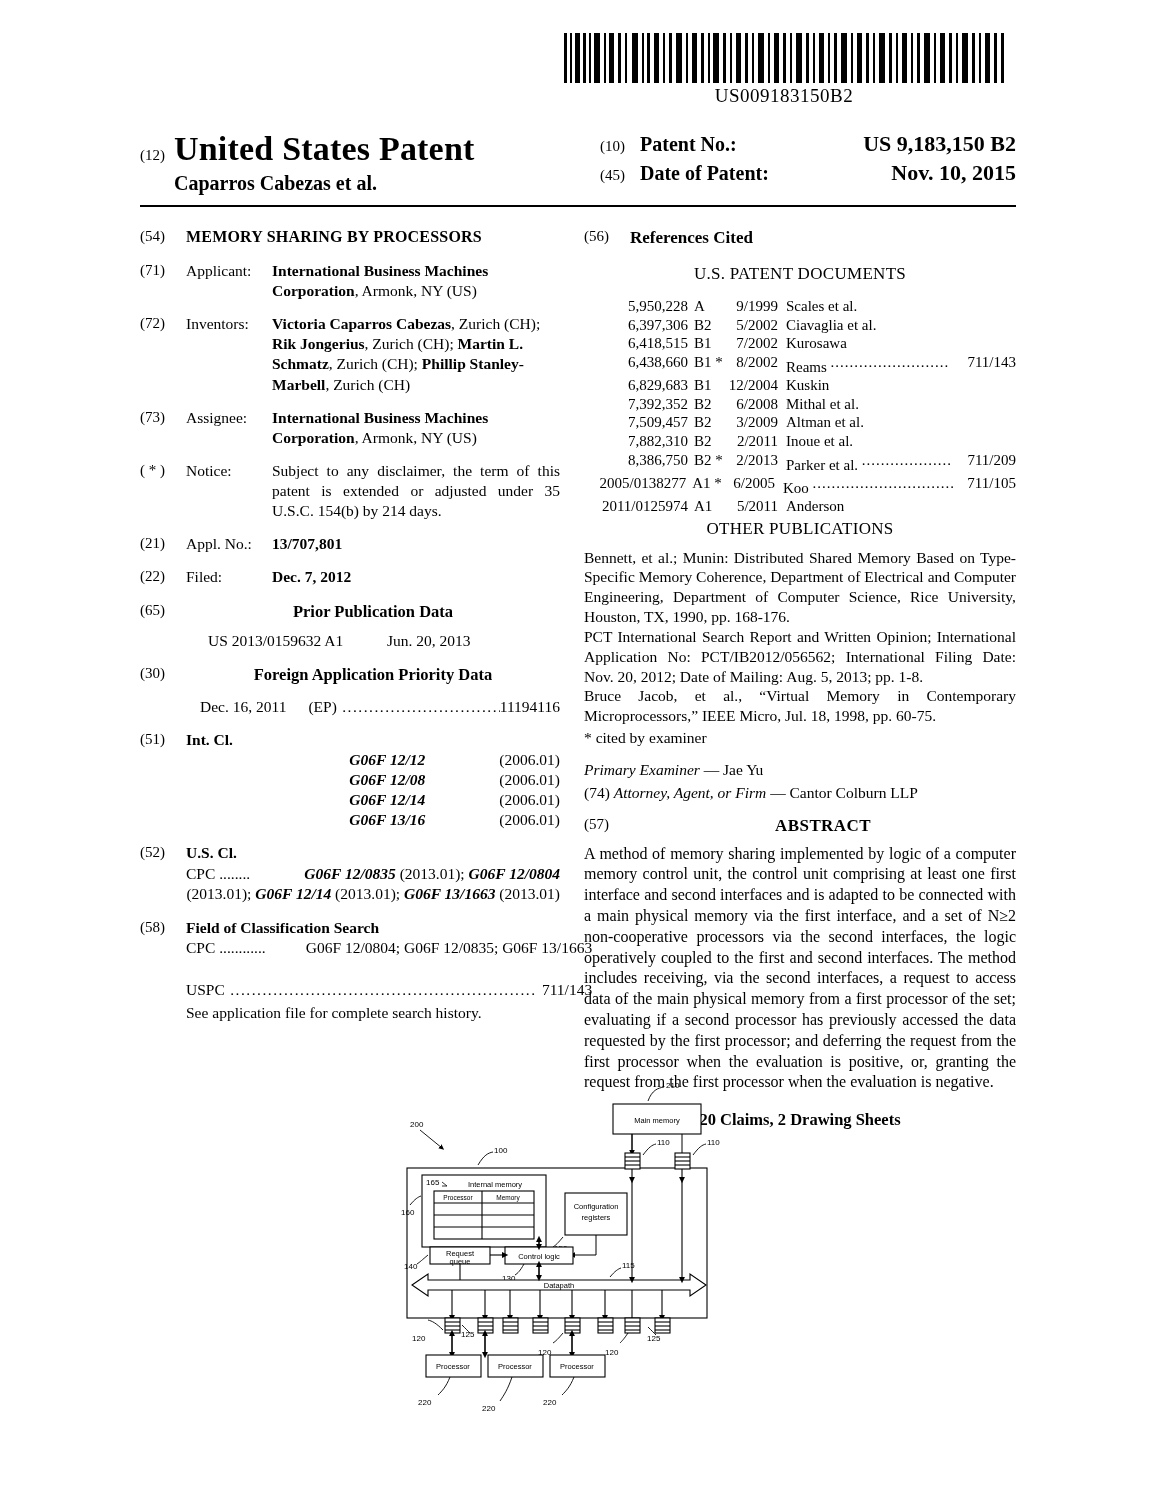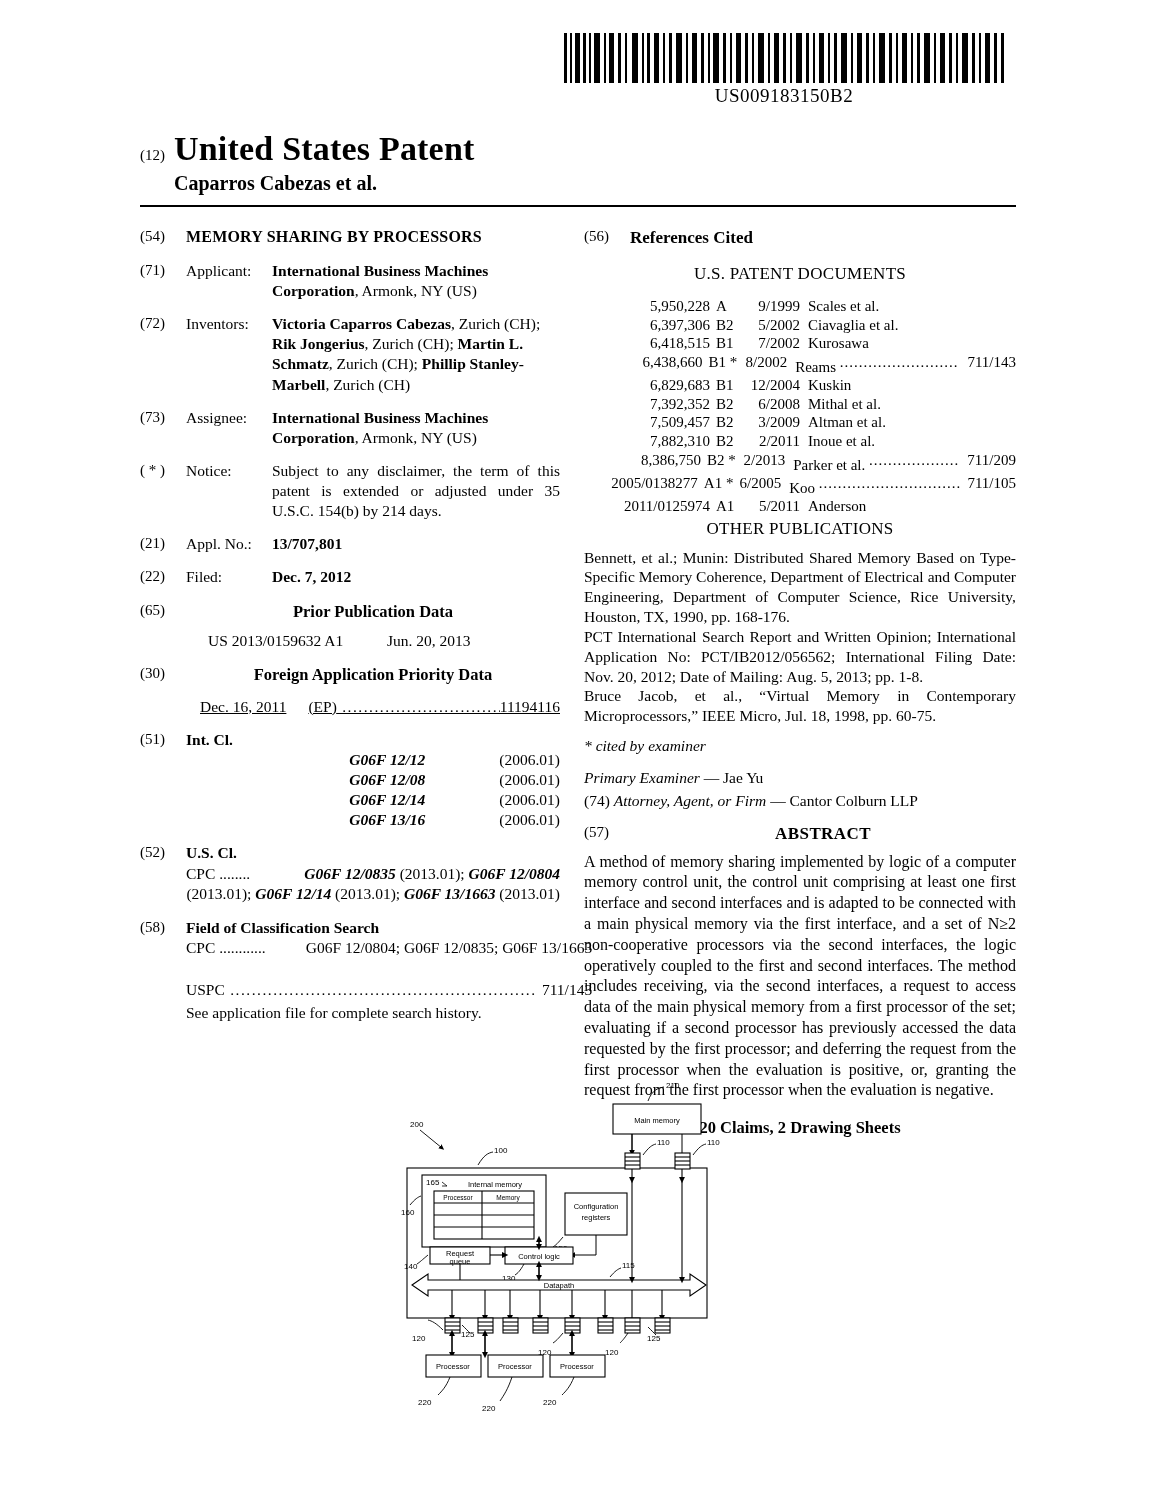--- a/index.html
+++ b/index.html
@@ -52,21 +52,21 @@
   .ctr { text-align:center; font-weight:bold; }
   .just { text-align:justify; }
   .title54 { font-weight:bold; letter-spacing:.2px; font-size:16px; }
 
   .ic-row { display:flex;justify-content:flex-end; }
   .ic-name { width:150px; font-weight:bold; font-style:italic; }
   .ic-date { }
 
   
   .refhead { text-align:center; font-size:17px; margin:14px 0 12px; letter-spacing:.3px; }
-  .reftab { margin-left:22px; font-size:15px; line-height:1.24; }
+  .reftab { font-size:15px; line-height:1.24; }
   .refrow { display:flex; white-space:pre; }
   .rc-num { width:104px; text-align:right; }
   .rc-kind { width:36px; padding-left:6px; }
   .rc-date { width:62px; text-align:right; padding-right:8px; }
   .rc-name { flex:1; position:relative; }
   .rc-cls { width:62px; text-align:right; }
   .dots { display:inline-block; overflow:hidden; white-space:nowrap; letter-spacing:1px; }
 
   .oph { text-align:center; font-size:17px; margin:2px 0 8px; letter-spacing:.3px; }
   .oppar { text-align:justify; font-size:15.5px; line-height:1.28; margin-bottom:0; }
@@ -158,20 +158,32 @@
 
   <div class="masthead">
     <div class="mh-row">
       <div class="mh-left">
         <div class="pat-title-line">
           <span class="code12">(12)</span>
           <span class="us-patent">United States Patent</span>
         </div>
         <div class="inventor-line">Caparros Cabezas et al.</div>
       </div>
+      <div class="mh-right">
+        <div class="rt-line">
+          <span class="rt-code">(10)</span>
+          <span class="rt-label">Patent No.:</span>
+          <span class="rt-value">US 9,183,150 B2</span>
+        </div>
+        <div class="rt-line">
+          <span class="rt-code">(45)</span>
+          <span class="rt-label">Date of Patent:</span>
+          <span class="rt-value">Nov. 10, 2015</span>
+        </div>
+      </div>
     </div>
   </div>
   <div class="rule"></div>
 
   <div class="col col-left">
 
     <div class="fld">
       <span class="fld-code">(54)</span>
       <span class="fld-body title54">MEMORY SHARING BY PROCESSORS</span>
     </div>
@@ -248,21 +260,21 @@
           <span style="display:inline-block;width:36px;"></span>
           <span>Jun. 20, 2013</span>
         </div>
       </span>
     </div>
 
     <div class="fld">
       <span class="fld-code">(30)</span>
       <span class="fld-body">
         <div class="ctr" style="font-size:16.5px;">Foreign Application Priority Data</div>
-        <div style="margin-top:11px; display:flex; align-items:baseline; padding-left:14px;text-decoration:underline;">
+        <div style="margin-top:11px; display:flex; align-items:baseline; padding-left:14px;">
           <span>Dec. 16, 2011</span>
           <span style="display:inline-block;width:22px;"></span>
           <span>(EP)</span>
           <span class="dotfill">&nbsp;....................................&nbsp;</span>
           <span>11194116</span>
         </div>
       </span>
     </div>
 
     <div class="fld">
@@ -339,21 +351,21 @@
       <div class="refrow"><span class="rc-num">8,386,750</span><span class="rc-kind">B2 *</span><span class="rc-date">2/2013</span><span class="rc-name"><span>Parker et al.</span> <span class="dots">...................</span></span><span class="rc-cls">711/209</span></div>
       <div class="refrow"><span class="rc-num">2005/0138277</span><span class="rc-kind">A1 *</span><span class="rc-date">6/2005</span><span class="rc-name"><span>Koo</span> <span class="dots">..............................</span></span><span class="rc-cls">711/105</span></div>
       <div class="refrow"><span class="rc-num">2011/0125974</span><span class="rc-kind">A1</span><span class="rc-date">5/2011</span><span class="rc-name">Anderson</span><span class="rc-cls"></span></div>
     </div>
 
     <div class="oph">OTHER PUBLICATIONS</div>
     <div class="oppar">Bennett, et al.; Munin: Distributed Shared Memory Based on Type-Specific Memory Coherence, Department of Electrical and Computer Engineering, Department of Computer Science, Rice University, Houston, TX, 1990, pp. 168-176.</div>
     <div class="oppar">PCT International Search Report and Written Opinion; International Application No: PCT/IB2012/056562; International Filing Date: Nov. 20, 2012; Date of Mailing: Aug. 5, 2013; pp. 1-8.</div>
     <div class="oppar">Bruce Jacob, et al., “Virtual Memory in Contemporary Microprocessors,” IEEE Micro, Jul. 18, 1998, pp. 60-75.</div>
 
-    <div style="margin-top:10px;font-style:italic;">* cited by examiner</div>
+    <div style="margin-top:2px;">* cited by examiner</div>
 
     <div style="margin-top:12px;">
       <span class="i">Primary Examiner</span>
       <span>— Jae Yu</span>
     </div>
     <div style="margin-top:3px;">
       <span>(74)</span>
       <span class="i">Attorney, Agent, or Firm</span>
       <span>— Cantor Colburn LLP</span>
     </div>

